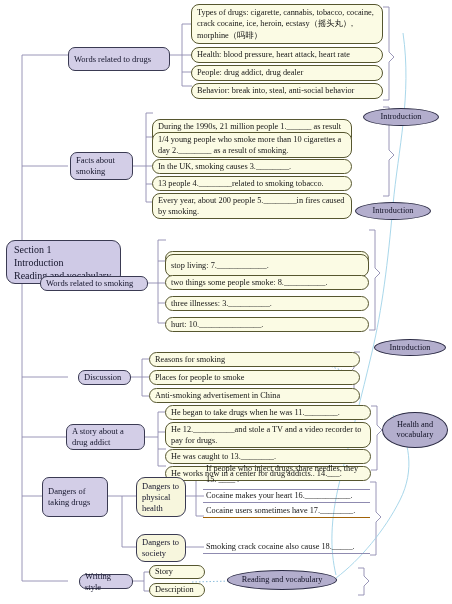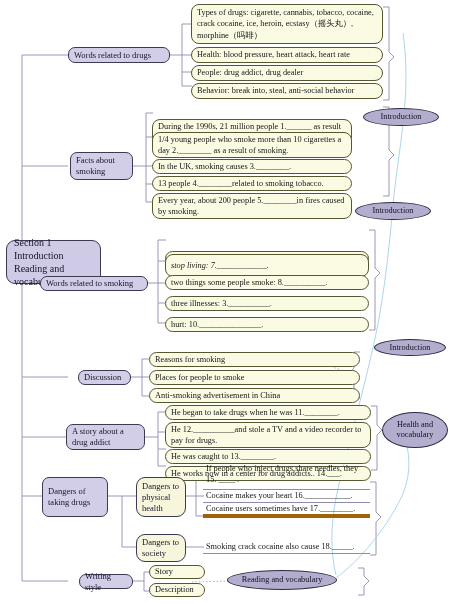--- a/index.html
+++ b/index.html
@@ -177,27 +177,27 @@
       <path d="M 372 352 C 362 395, 350 440, 340 480 C 330 520, 330 550, 336 575"></path>
       <path d="M 393 415 C 410 440, 415 470, 400 500 C 385 530, 360 560, 336 578"></path>
     </g>
 
     <g fill="none" stroke="#7fb6d8" stroke-width="0.9" stroke-dasharray="1.5 2">
       <path d="M 192 582 L 272 580"></path>
       <path d="M 349 373 L 300 355"></path>
     </g>
   </svg>
 
-  <div class="node center" style="left:6px; top:240px; width:95px; height:44px;">
+  <div class="node center" style="left:6px; top:240px; width:115px; height:44px;">
     <span>Section 1</span>
     <span>Introduction</span>
     <span>Reading and vocabulary</span>
   </div>
 
-  <div class="node" style="left:68px; top:47px; width:102px; height:16px;">
+  <div class="node" style="left:68px; top:47px; width:102px; height:24px;">
     <span>Words related to drugs</span>
   </div>
   <div class="box" style="left:191px; top:4px; width:192px; height:40px;">
     <span>Types of drugs: cigarette, cannabis, tobacco, cocaine, crack cocaine, ice, heroin, ecstasy（摇头丸）, morphine（吗啡）</span>
   </div>
   <div class="box" style="left:191px; top:47px; width:192px; height:16px;">
     <span>Health: blood pressure, heart attack, heart rate</span>
   </div>
   <div class="box" style="left:191px; top:83px; width:192px; height:16px;">
     <span>Behavior: break into, steal, anti-social behavior</span>
@@ -224,21 +224,21 @@
   <div class="box" style="left:152px; top:193px; width:200px; height:26px;">
     <span>Every year, about 200 people 5.________in fires caused by smoking.</span>
   </div>
 
   <div class="node" style="left:40px; top:276px; width:108px; height:15px;">
     <span>Words related to smoking</span>
   </div>
   <div class="box" style="left:165px; top:233px; width:204px; height:15px;margin-top:18px;">
     <span>the end of life: 6.__________ .</span>
   </div>
-  <div class="box" style="left:165px; top:254px; width:204px; height:23px;font-style:italic;">
+  <div class="box" style="left:165px; top:254px; width:204px; height:23px;">
     <span>stop living: 7.____________.</span>
   </div>
   <div class="box" style="left:165px; top:275px; width:204px; height:15px;">
     <span>two things some people smoke: 8.__________.</span>
   </div>
   <div class="box" style="left:165px; top:296px; width:204px; height:15px;">
     <span>three illnesses: 3.__________.</span>
   </div>
   <div class="box" style="left:165px; top:317px; width:204px; height:15px;">
     <span>hurt: 10._______________.</span>
@@ -278,21 +278,21 @@
   </div>
   <div class="node sub" style="left:136px; top:477px; width:50px; height:40px;">
     <span>Dangers to physical health</span>
   </div>
   <div class="plain" style="left:203px; top:467px; width:167px; height:14px;">
     <span>If people who inject drugs share needles, they 15. ____ .</span>
   </div>
   <div class="plain" style="left:203px; top:489px; width:167px; height:14px; border-top:1px solid #8f8bb0; border-bottom:1px solid #8f8bb0;">
     <span>Cocaine makes your heart 16.___________.</span>
   </div>
-  <div class="plain" style="left:203px; top:504px; width:167px; height:14px; border-bottom:4px solid #a16207;">
+  <div class="plain" style="left:203px; top:504px; width:167px; height:14px; border-bottom:1px solid #a16207;">
     <span>Cocaine users sometimes have 17.________.</span>
   </div>
 
   <div class="node sub" style="left:136px; top:534px; width:50px; height:28px;">
     <span>Dangers to society</span>
   </div>
   <div class="plain" style="left:203px; top:540px; width:167px; height:14px; border-bottom:1px solid #8f8bb0;">
     <span>Smoking  crack cocaine also cause 18._____.</span>
   </div>
 

